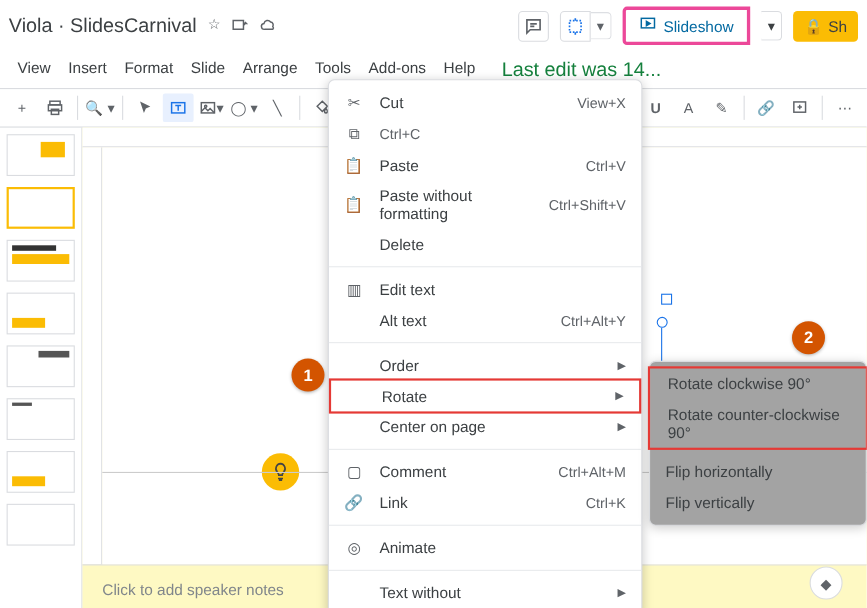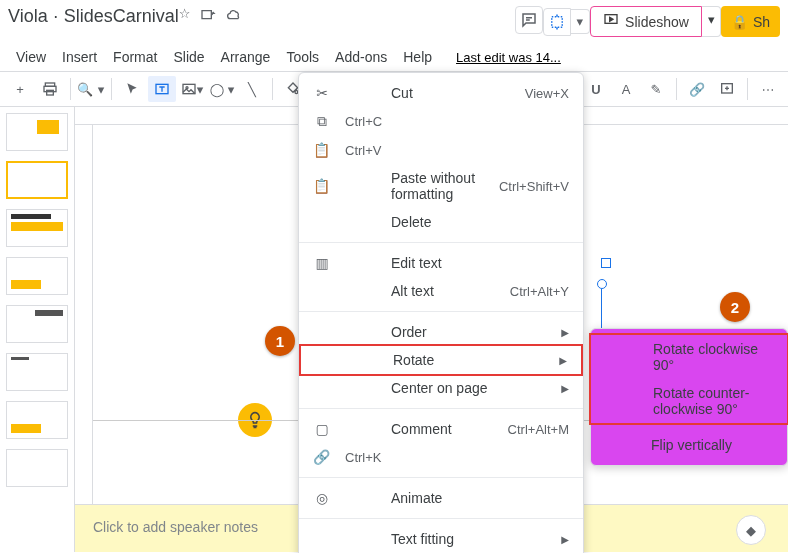--- a/index.html
+++ b/index.html
@@ -1,31 +1,31 @@
 <!DOCTYPE html>
 <html><head>
 <meta charset="utf-8">
 <style>
   * { box-sizing: border-box; margin: 0; padding: 0; }
   body { font-family: Arial, sans-serif; font-size: 13px; color: #3c4043; background: #fff; width: 788px; height: 553px; overflow: hidden; position: relative; }
   
-  .titlebar { display: flex; padding: 6px 8px; }
+  .titlebar { display: flex; align-items: center; padding: 6px 8px; gap: 10px; }
   .doc-title { font-size: 18px; color: #3c4043; }
   .title-icons { display: flex; gap: 10px; color: #5f6368; }
   .title-icons span { cursor: pointer; }
   .spacer { flex: 1; }
   .comment-btn, .present-btn { width: 28px; height: 28px; display: flex; align-items: center; justify-content: center; border: 1px solid #dadce0; border-radius: 4px; color: #5f6368; cursor: pointer; }
   .present-dropdown { display: flex; align-items: center; }
   .present-dropdown .arrow { border: 1px solid #dadce0; border-left: none; border-radius: 0 4px 4px 0; padding: 4px 6px; color: #5f6368; cursor: pointer; }
-  .slideshow-btn { display: flex; align-items: center; gap: 6px; border: 1px solid #ec4899; border-radius: 4px 0 0 4px; padding: 5px 12px; color: #404040; cursor: pointer; font-size: 14px; }
+  .slideshow-btn { display: flex; align-items: center; gap: 6px; border: 3px solid #ec4899; border-radius: 4px 0 0 4px; padding: 5px 12px; color: #0369a1; cursor: pointer; font-size: 14px; }
   .share-btn { background: #fbbc04; color: #3c4043; padding: 6px 10px; border-radius: 4px; cursor: pointer; font-weight: 500; display: flex; align-items: center; gap: 4px; font-size: 14px; }
   
-  .menubar { display: flex; gap: 4px; padding: 2px 10px; font-size: 14px; color: #3c4043; align-items: flex-end; }
+  .menubar { display: flex; gap: 4px; padding: 2px 10px; font-size: 14px; color: #3c4043; align-items: flex-start; }
   .menubar span { padding: 4px 6px; cursor: pointer; }
-  .last-edit { color: #000000; text-decoration: underline; cursor: pointer; margin-left: 8px; font-size: 13px; }
+  .last-edit { color: #15803d; cursor: pointer; margin-left: 8px; font-size: 18px; }
   
   .toolbar { display: flex; align-items: center; border-top: 1px solid #dadce0; border-bottom: 1px solid #dadce0; padding: 4px 6px; gap: 2px; }
   .tb-btn { width: 28px; height: 26px; display: flex; align-items: center; justify-content: center; color: #5f6368; cursor: pointer; border-radius: 2px; }
   .tb-sep { width: 1px; height: 22px; background: #dadce0; margin: 0 4px; }
   .tb-active { background: #e8f0fe; color: #1a73e8; }
   
   .workspace { display: flex; height: 445px; }
   .thumbrail { width: 75px; border-right: 1px solid #dadce0; padding: 6px; overflow: hidden; }
   .thumb { width: 62px; height: 38px; background: #fff; border: 1px solid #dadce0; margin-bottom: 10px; position: relative; }
   .thumb.active { border: 2px solid #fbbc04; }
@@ -38,27 +38,27 @@
   .slide-canvas::after { content: ''; position: absolute; left: 0; right: 0; top: 295px; height: 1px; background: #ccc; }
   
   .lightbulb { width: 34px; height: 34px; border-radius: 50%; background: #fbbc04; position: absolute; left: 145px; top: 278px; display: flex; align-items: center; justify-content: center; color: #5f6368; }
   
   .speaker-notes { height: 48px; border-top: 1px solid #dadce0; padding: 14px 18px; color: #80868b; font-size: 14px; }
   .explore-fab { position: absolute; bottom: 8px; right: 22px; width: 30px; height: 30px; border-radius: 50%; background: #fff; border:1px solid #dadce0; display: flex; align-items: center; justify-content: center; color: #5f6368; cursor: pointer; }
   
   .context-menu { position: absolute; left: 298px; top: 72px; width: 286px; background: #fff; border: 1px solid #dadce0; border-radius: 6px; box-shadow: 0 2px 10px rgba(0,0,0,0.2); font-size: 14px; padding: 6px 0; z-index: 10; }
   .menu-item { display: flex; align-items: center; padding: 6px 14px; cursor: pointer; gap: 14px; }
   .menu-icon { width: 18px; display: flex; justify-content: center; color: #5f6368; }
-  .menu-label { flex: 1; color: #3c4043; margin-left: 46px; }
+  .menu-label { flex: 1; color: #3c4043; }
   .menu-shortcut { color: #5f6368; font-size: 13px; }
   .menu-arrow { color: #5f6368; font-size: 10px; }
   .menu-sep { height: 1px; background: #e8eaed; margin: 6px 0; }
   .rotate-highlight { border: 2px solid #e53935; margin: -2px 0; }
   
-  .submenu { position: absolute; left: 590px; top: 328px; width: 198px; background: #d946ef; border: 1px solid #dadce0; border-radius: 6px; box-shadow: 0 2px 10px rgba(0,0,0,0.2); font-size: 14px; padding: 6px 0; z-index: 11; }
+  .submenu { position: absolute; left: 590px; top: 328px; width: 198px; background: #a3a3a3; border: 1px solid #dadce0; border-radius: 6px; box-shadow: 0 2px 10px rgba(0,0,0,0.2); font-size: 14px; padding: 6px 0; z-index: 11; }
   .sub-highlight { border: 2px solid #e53935; margin: -2px -2px 6px -2px; }
   .sub-highlight .menu-item { padding-left: 16px; }
   
   .numcircle { position: absolute; width: 30px; height: 30px; border-radius: 50%; background: #d35400; color: #fff; font-weight: bold; font-size: 15px; display: flex; align-items: center; justify-content: center; z-index: 20; box-shadow: 0 1px 3px rgba(0,0,0,0.3); }
   .numcircle.n1 { left: 265px; top: 326px; }
   .numcircle.n2 { left: 720px; top: 292px; }
 </style>
 </head>
 <body>
 
@@ -218,20 +218,21 @@
       <span class="menu-icon">✂</span>
       <span class="menu-label">Cut</span>
       <span class="menu-shortcut">View+X</span>
     </div>
   <div class="menu-item">
       <span class="menu-icon">⧉</span>
       <span class="menu-shortcut">Ctrl+C</span>
     </div>
   <div class="menu-item">
       <span class="menu-icon">📋</span>
+      <span class="menu-label">Paste</span>
       <span class="menu-shortcut">Ctrl+V</span>
     </div>
   <div class="menu-item">
       <span class="menu-icon">📋</span>
       <span class="menu-label">Paste without formatting</span>
       <span class="menu-shortcut">Ctrl+Shift+V</span>
     </div>
   <div class="menu-item">
       <span class="menu-icon"></span>
       <span class="menu-label">Delete</span>
@@ -265,45 +266,49 @@
       <span class="menu-arrow">▶</span>
     </div>
   <div class="menu-sep"></div>
   <div class="menu-item">
       <span class="menu-icon">▢</span>
       <span class="menu-label">Comment</span>
       <span class="menu-shortcut">Ctrl+Alt+M</span>
     </div>
   <div class="menu-item">
       <span class="menu-icon">🔗</span>
+      <span class="menu-label">Link</span>
       <span class="menu-shortcut">Ctrl+K</span>
     </div>
   <div class="menu-sep"></div>
   <div class="menu-item">
       <span class="menu-icon">◎</span>
       <span class="menu-label">Animate</span>
     </div>
   <div class="menu-sep"></div>
   <div class="menu-item">
       <span class="menu-icon"></span>
-      <span class="menu-label">Text fitting</span>
+      <span class="menu-label">Text without</span>
       <span class="menu-arrow">▶</span>
     </div>
 </div>
 
 <div class="submenu">
   <div class="sub-highlight">
     <div class="menu-item">
         <span class="menu-label">Rotate clockwise 90°</span>
       </div>
     <div class="menu-item">
         <span class="menu-label">Rotate counter-clockwise 90°</span>
       </div>
   </div>
   <div class="menu-item">
+      <span class="menu-label">Flip horizontally</span>
+    </div>
+  <div class="menu-item">
       <span class="menu-label">Flip vertically</span>
     </div>
 </div>
 
 <div class="numcircle n1">1</div>
 <div class="numcircle n2">2</div>
 
 <div class="explore-fab">◆</div>
 
 </body></html>

